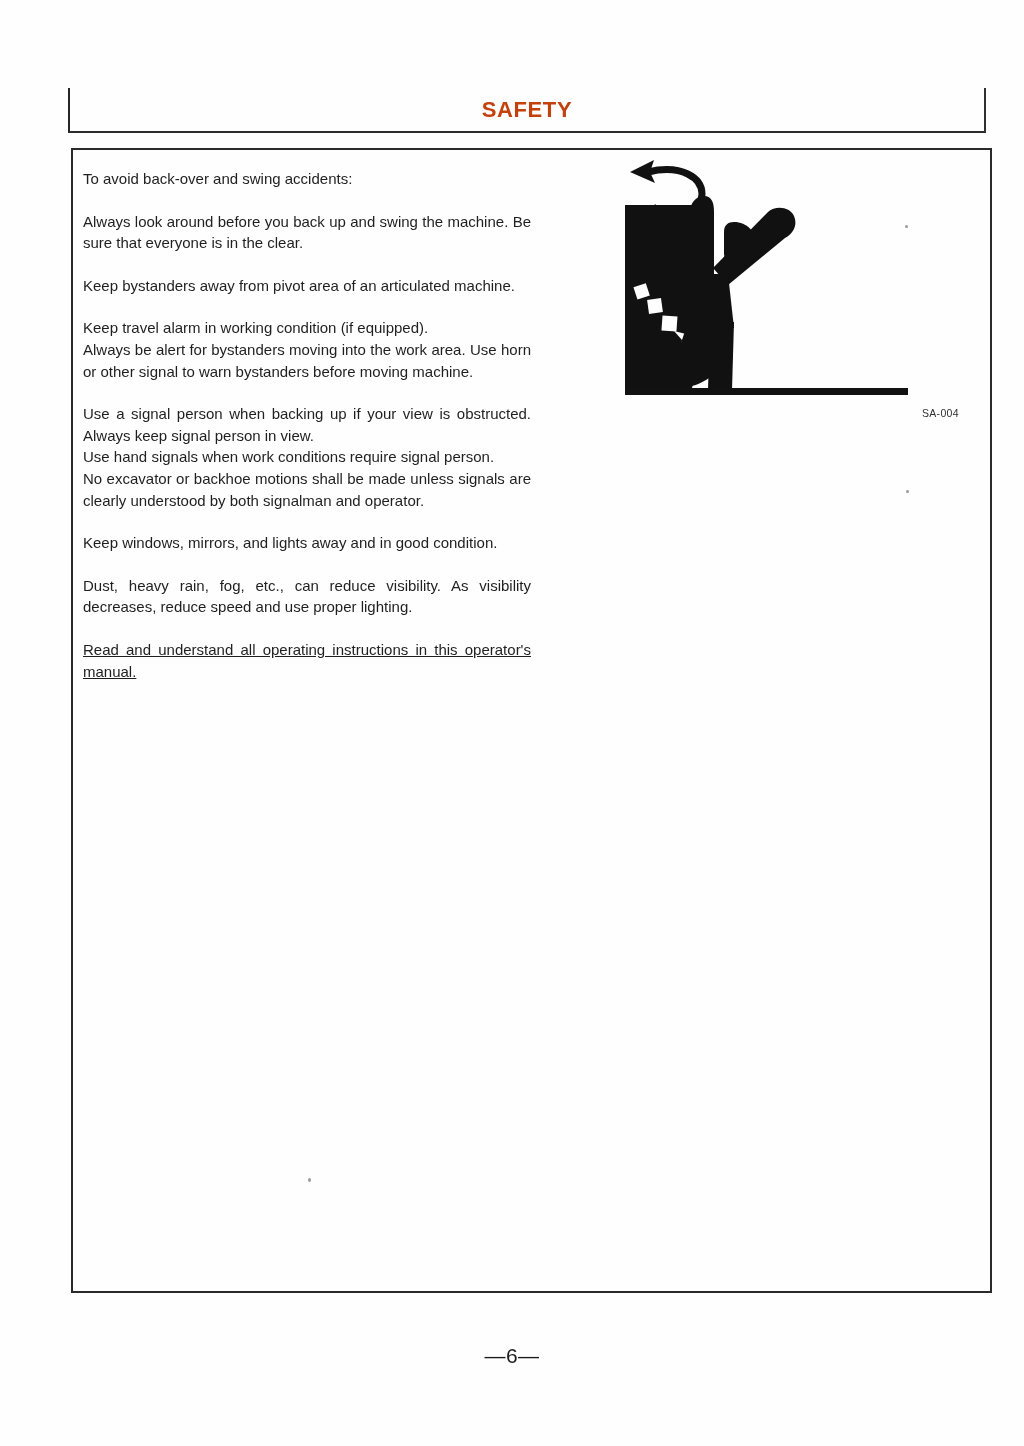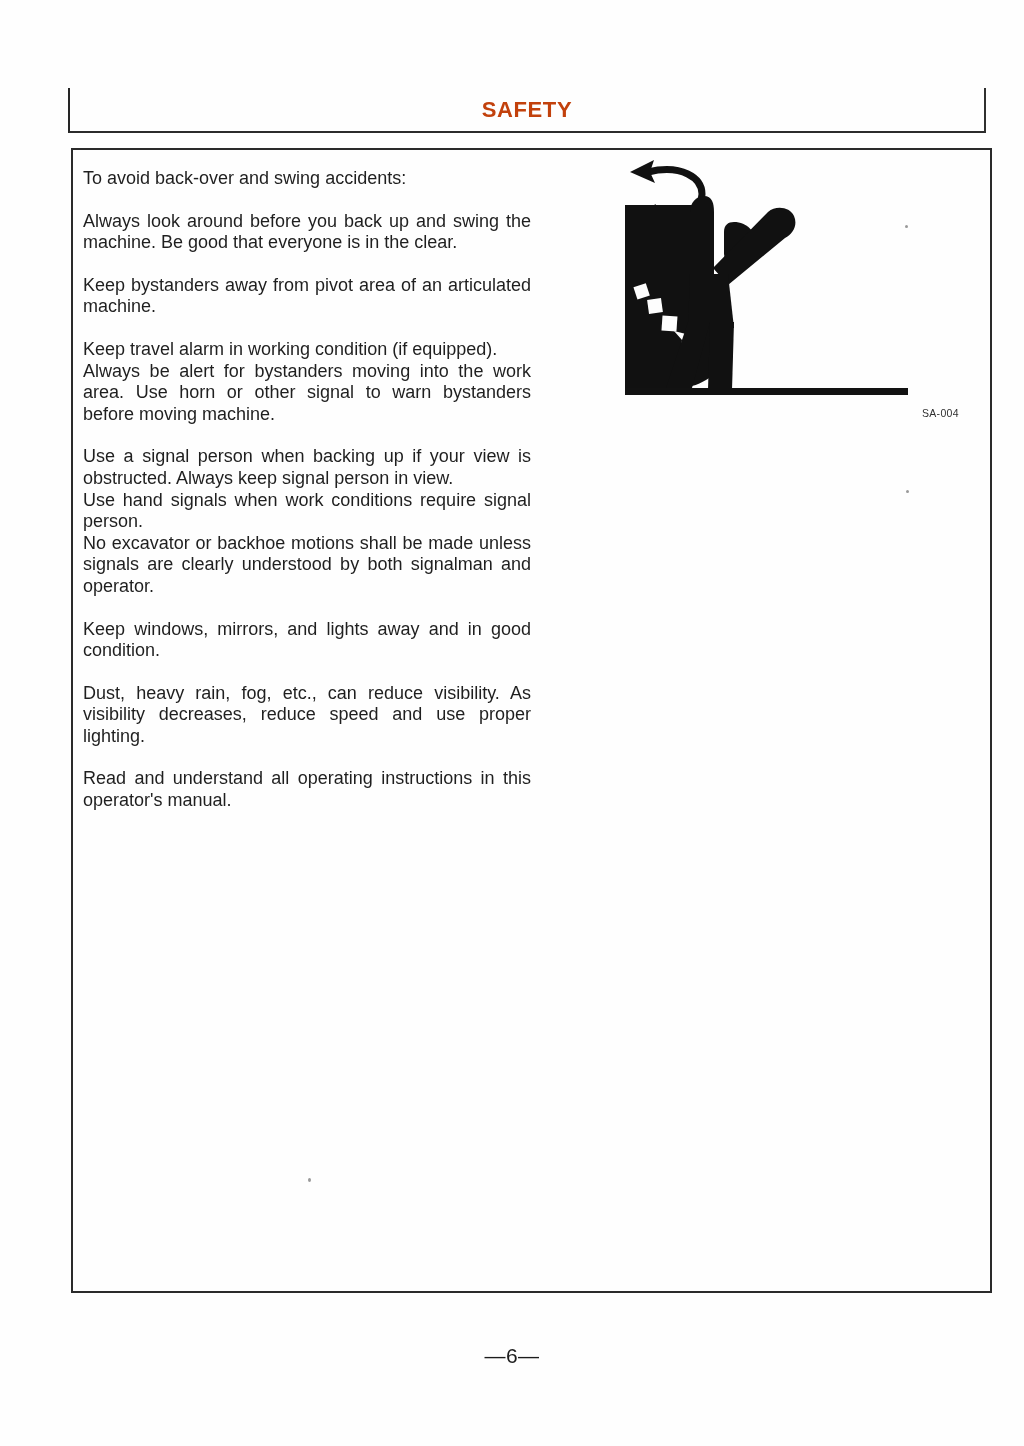--- a/index.html
+++ b/index.html
@@ -69,30 +69,30 @@
   #section-heading {
     font-size: 17.5px;
     font-weight: bold;
     line-height: 1.30;
     letter-spacing: 0.35px;
     color: #111;
     white-space: pre-line;
     margin: 0 0 34px 0;
   }
   .para {
-    font-size: 18px;
+    font-size: 15px;
     line-height: 21.6px;
     color: #1f1f1f;
     text-align: justify;
     margin: 0 0 21px 0;
     white-space: pre-line;
     -webkit-hyphens: none;
     hyphens: none;
   }
-  .para:last-child { margin-bottom: 12px; }
+  .para:last-child { margin-bottom: 12px; text-decoration: underline; }
 
   
   #illustration {
     position: absolute;
     left: 610px;
     top: 150px;
     width: 310px;
     height: 250px;
   }
   #illustration svg { display: block; }
@@ -133,21 +133,21 @@
   <div id="title-bar">
     <div id="title-bar-text">SAFETY</div>
   </div>
 
   <div id="content-frame"></div>
 
   <div id="text-column">
 
     <p class="para">To avoid back-over and swing accidents:</p>
 
-    <p class="para">Always look around before you back up and swing the machine.  Be good that everyone is in the clear.</p>
+    <p class="para">Always look around before you back up and swing the machine.  Be sure that everyone is in the clear.</p>
 
     <p class="para">Keep bystanders away from pivot area of an articulated machine.</p>
 
     <p class="para">Keep travel alarm in working condition (if equipped).
 Always be alert for bystanders moving into the work area.  Use horn or other signal to warn bystanders before moving machine.</p>
 
     <p class="para">Use a signal person when backing up if your view is obstructed.  Always keep signal person in view.
 Use hand signals when work conditions require signal person.
 No excavator or backhoe motions shall be made unless signals are clearly understood by both signalman and operator.</p>
 

